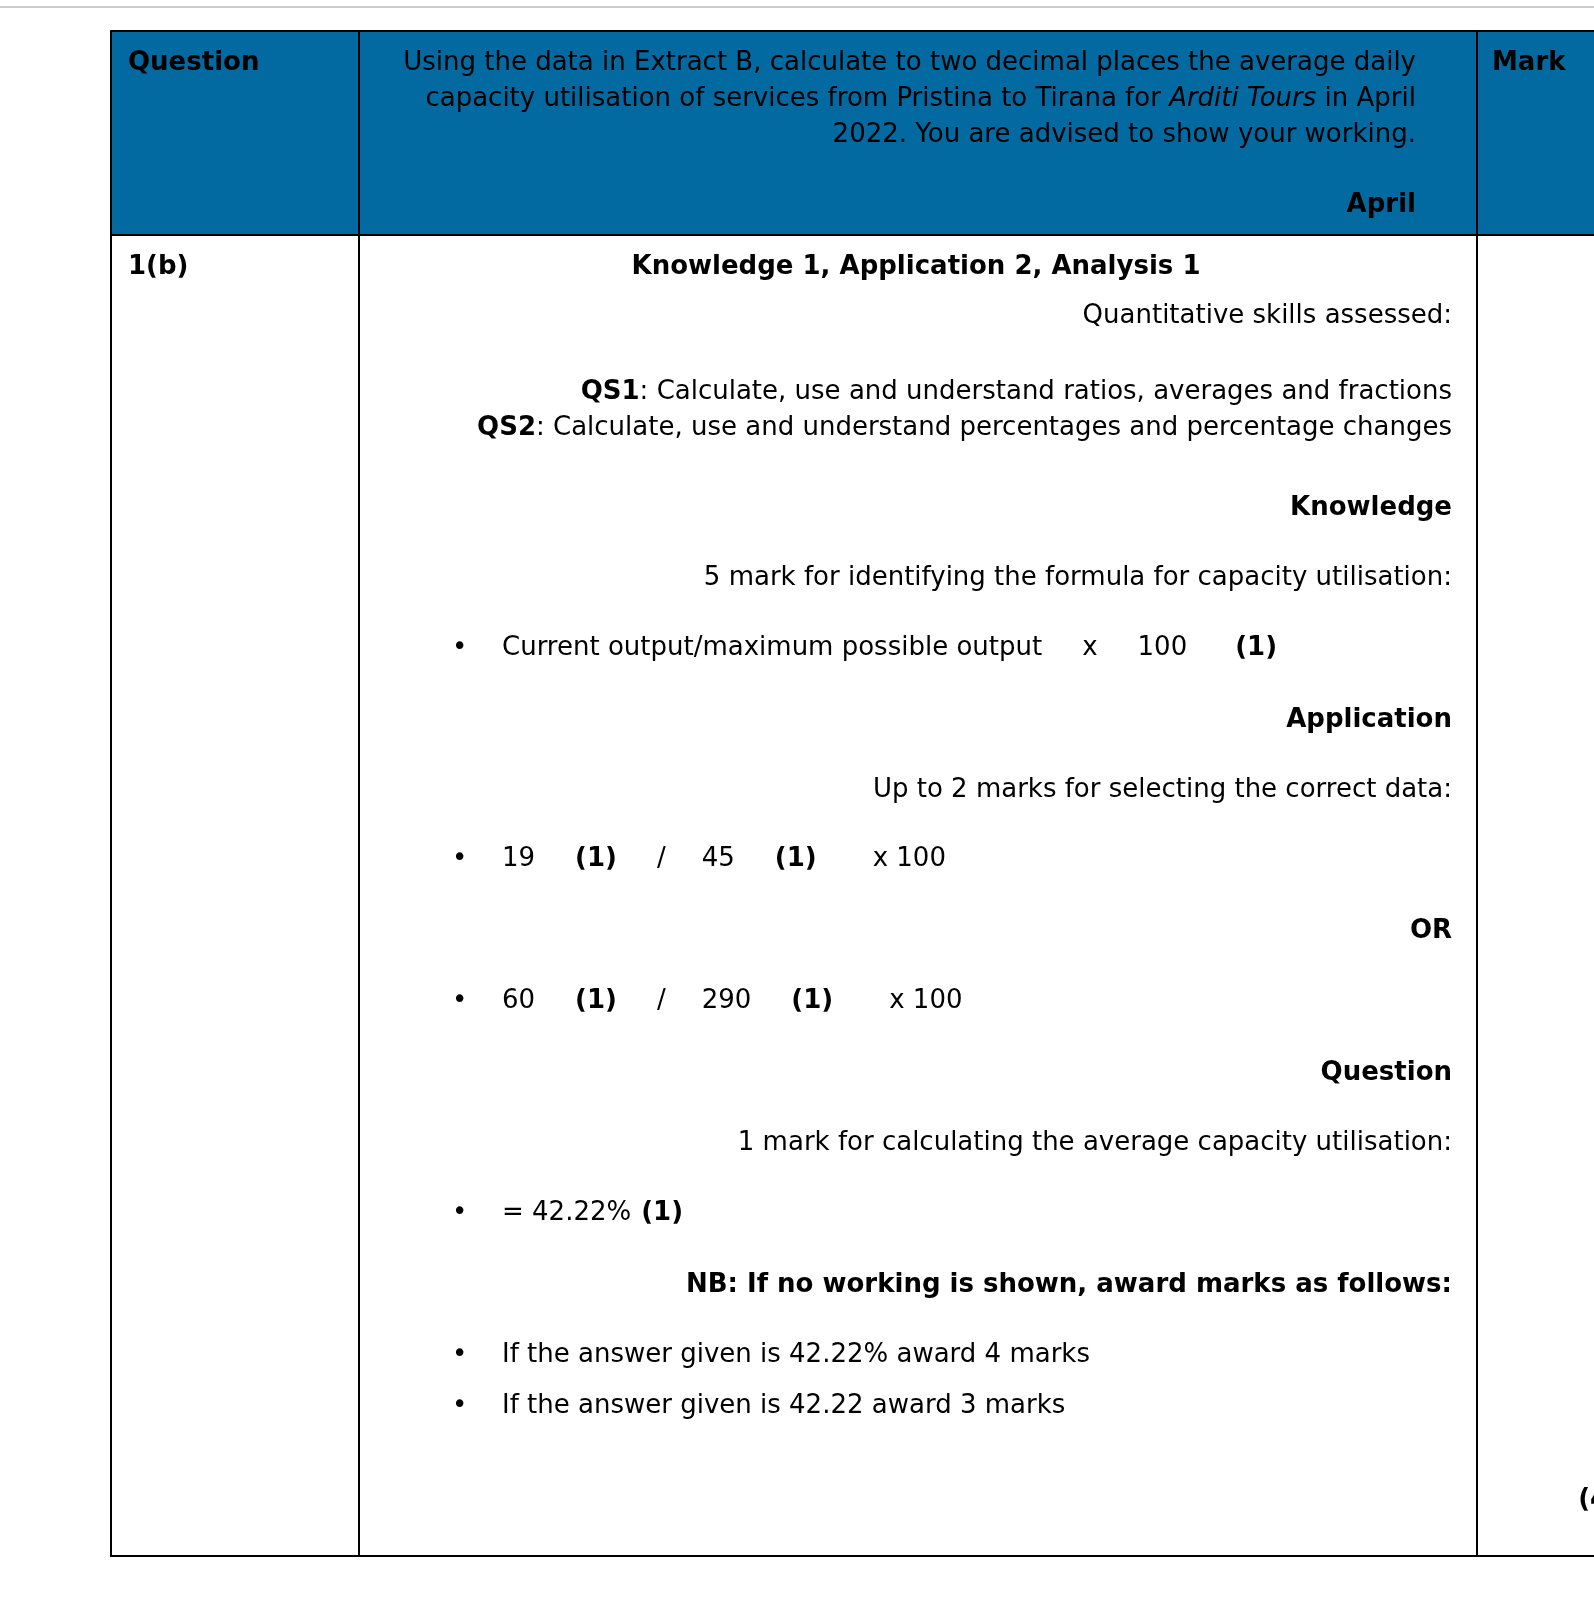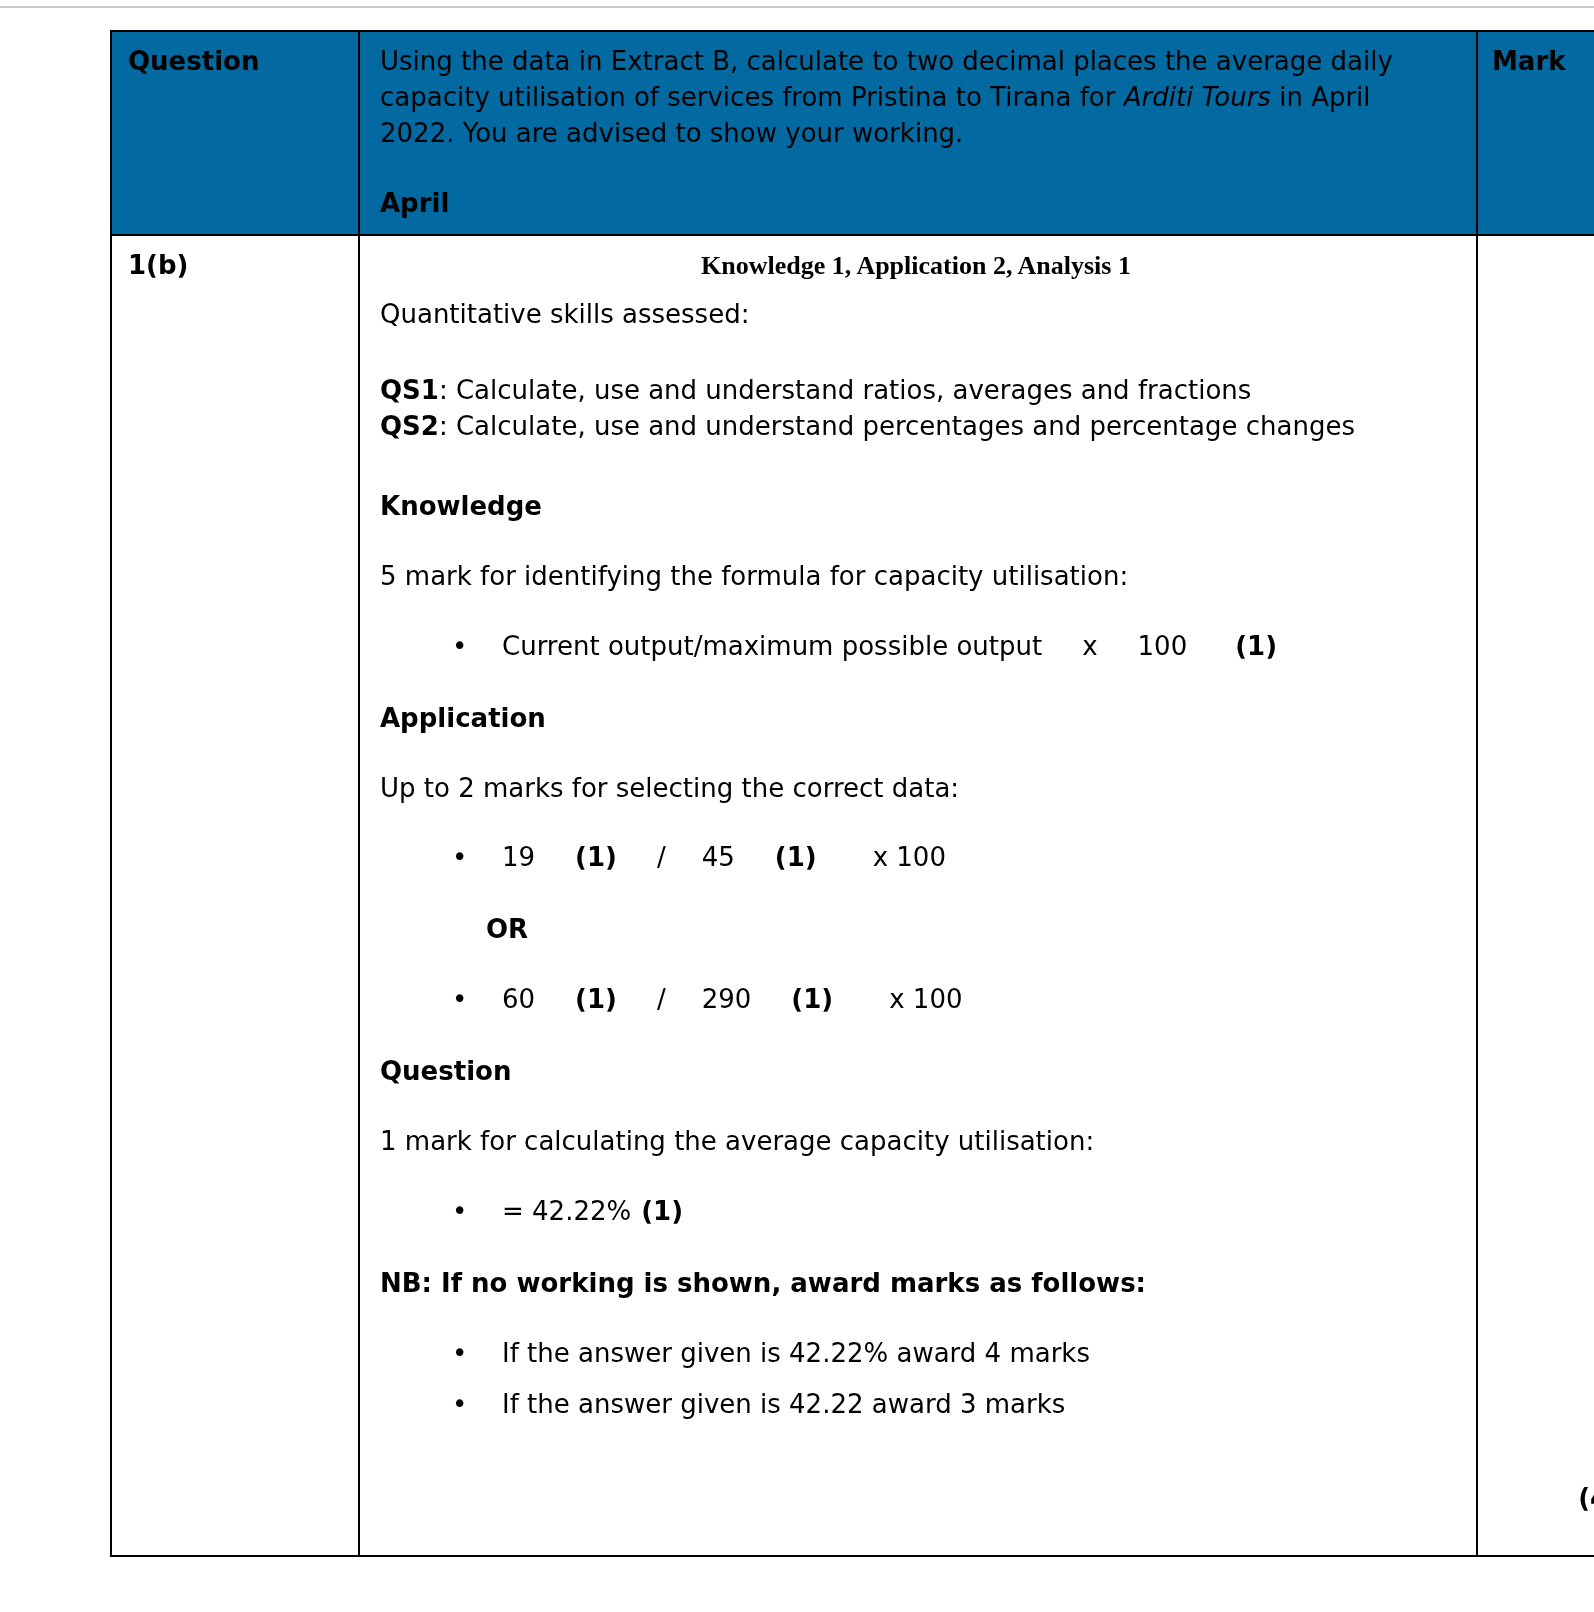--- a/index.html
+++ b/index.html
@@ -31,26 +31,26 @@
     border: 2px solid #000000;
     vertical-align: top;
   }
   td.c1 { width: 220px; padding: 12px 10px 12px 16px; }
   td.c2 { width: 1036px; padding: 12px 60px 12px 20px; }
   td.c3 { width: 136px; padding: 12px 10px 12px 14px; }
   tr.hdr td { background: #0369a1; }
   tr.body td { height: 1295px; }
   td.c2.content { padding-right: 24px; }
 
-  p { margin: 0 0 36px 0; }
+  p { margin: 0 0 36px 0; text-align: right; }
   .b  { font-weight: bold; }
   .i  { font-style: italic; }
   .center { text-align: center; }
   .mb0  { margin-bottom: 0; }
-  .mb14 { margin-bottom: 14px; font-family: Liberation Serif, serif; }
+  .mb14 { margin-bottom: 14px; }
   .mb32 { margin-bottom: 44px; }
   .mb34 { margin-bottom: 34px; }
   .mb40 { margin-bottom: 40px; }
   .mb68 { margin-bottom: 68px; }
 
   ul.bl {
     list-style: none;
     margin: 0 0 36px 0;
     padding: 0 0 0 56px;
   }

